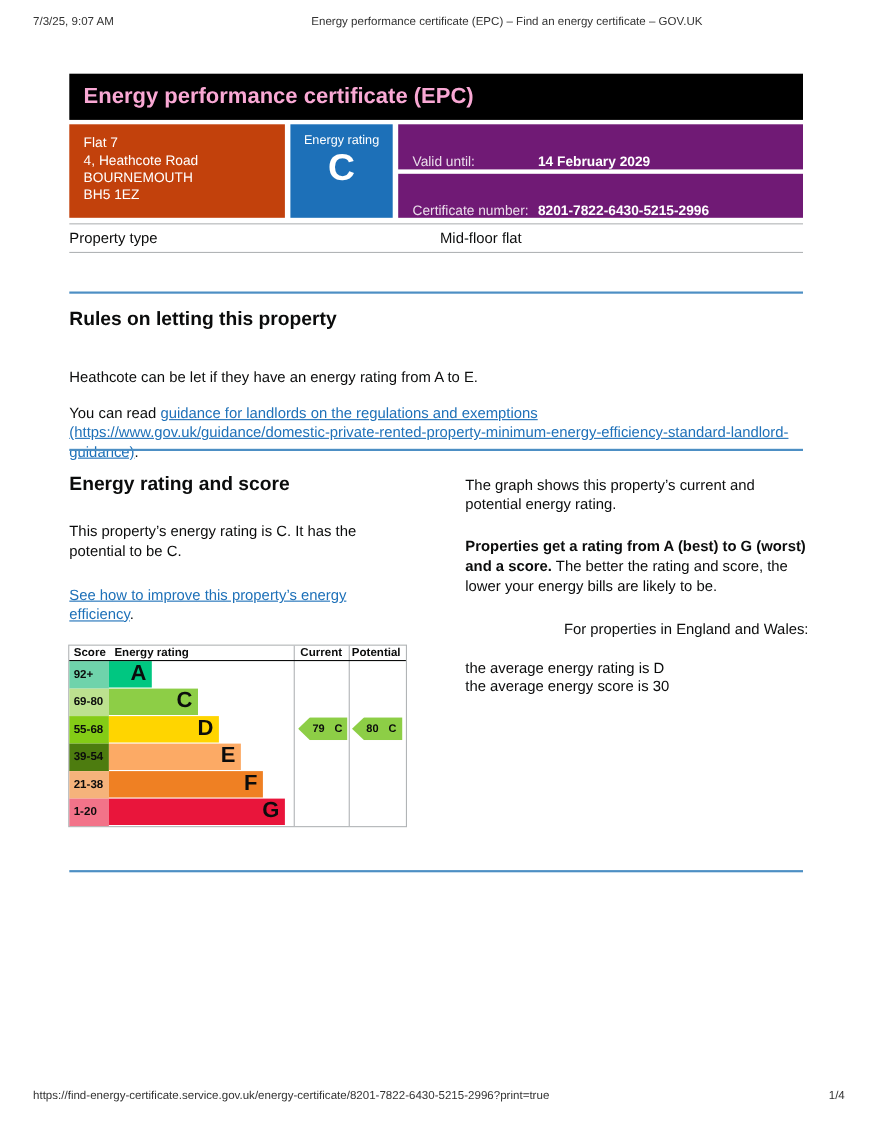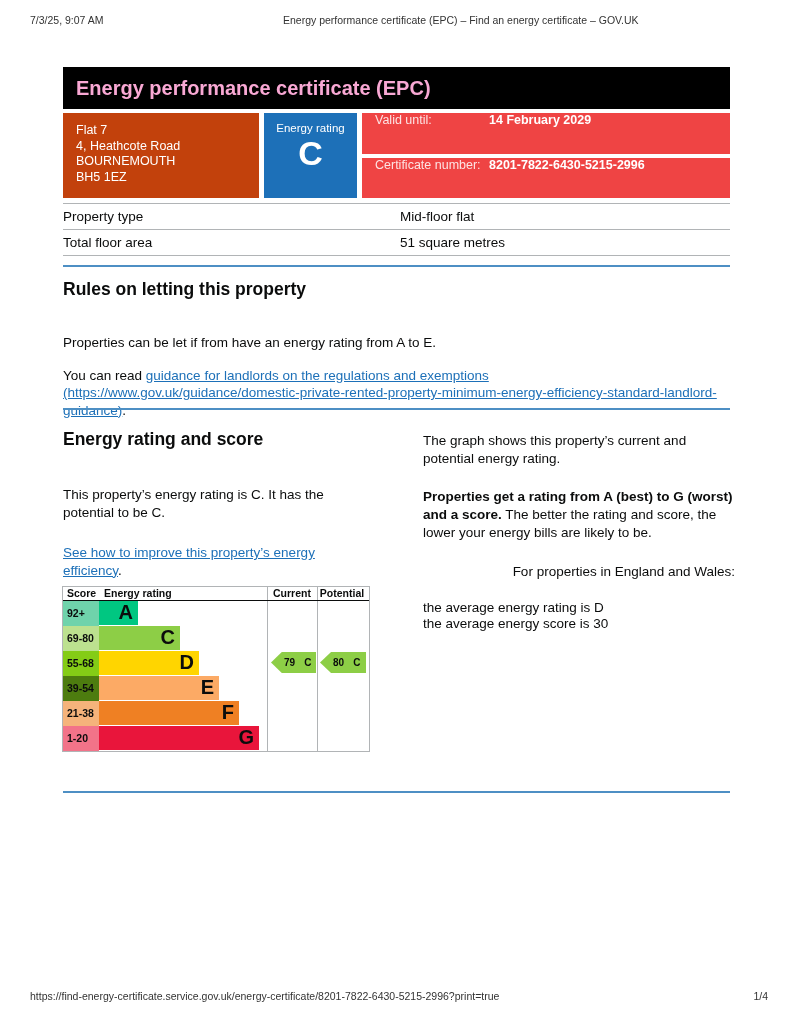--- a/index.html
+++ b/index.html
@@ -29,21 +29,21 @@
     padding:10px 13px;font-size:12.5px;line-height:15.5px;
   }
   .rating-box{
     width:93px;margin-left:5px;background:#1d70b8;color:#fff;text-align:center;
     box-sizing:border-box;padding-top:9px;
   }
   .rating-box .lbl{font-size:11.5px;}
   .rating-box .big{font-size:34px;font-weight:bold;line-height:38px;}
   .right-stack{flex:1;margin-left:5px;display:flex;flex-direction:column;}
   .info-box{
-    background:#ef4444;color:#fff;display:flex;align-items:flex-start;flex:1;
+    background:#701a75;color:#fff;display:flex;align-items:flex-end;flex:1;
     box-sizing:border-box;padding-left:13px;font-size:12.5px;
   }
   .info-box + .info-box{margin-top:4px;}
   .info-label{width:114px;color:rgba(255,255,255,0.85);}
   .info-value{font-weight:bold;}
 
   
   .prop-table{position:absolute;left:63px;top:203px;width:667px;font-size:13.5px;
     border-bottom:1px solid #b1b4b6;}
   .prop-row{display:flex;height:25px;line-height:25px;border-top:1px solid #b1b4b6;}
@@ -56,21 +56,21 @@
 
   
   h2.section-heading{font-size:17.5px;font-weight:bold;margin:0;line-height:21px;}
   .rules-heading{position:absolute;left:63px;top:279px;}
   .body-text{font-size:13.5px;line-height:17.5px;}
   .rules-p1{position:absolute;left:63px;top:320px;width:660px;}
   .rules-p2{position:absolute;left:63px;top:353px;width:660px;}
   a.link{color:#1d70b8;text-decoration:underline;cursor:pointer;}
 
   .col-left{position:absolute;left:63px;top:429px;width:313px;}
-  .col-left p{margin:36px 0 0 0;}
+  .col-left p{margin:24px 0 0 0;}
   .col-left .improve{margin-top:23px;display:block;font-size:13.5px;line-height:17.5px;}
   .col-right{position:absolute;left:423px;top:432px;width:312px;font-size:13.5px;line-height:18px;}
   .col-right p{margin:0;}
   .col-right .p2{margin-top:20px;}
   .col-right .p3{margin-top:21px;text-align:right;}
   .col-right .avg{margin-top:19px;line-height:15.5px;}
 
   
   .chart{position:absolute;left:62px;top:586px;width:306px;border:1px solid #b1b4b6;background:#fff;}
   .chart-sep{position:absolute;top:0;bottom:0;width:1px;background:#b1b4b6;z-index:1;}
@@ -127,30 +127,26 @@
       <span class="info-value">8201-7822-6430-5215-2996</span>
     </div>
   </div>
 </div>
 
 <div class="prop-table">
   <div class="prop-row">
     <div class="prop-label">Property type</div>
     <div class="prop-value">Mid-floor flat</div>
   </div>
-  <div class="prop-row">
-    <div class="prop-label">Total floor area</div>
-    <div class="prop-value">51 square metres</div>
-  </div>
 </div>
 
 <div class="divider div1"></div>
 
 <h2 class="section-heading rules-heading">Rules on letting this property</h2>
-<p class="body-text rules-p1">Properties can be let if from have an energy rating from A to E.</p>
+<p class="body-text rules-p1">Heathcote can be let if they have an energy rating from A to E.</p>
 <p class="body-text rules-p2"><span>You can read </span><a class="link">guidance for landlords on the regulations and exemptions (https://www.gov.uk/guidance/domestic-private-rented-property-minimum-energy-efficiency-standard-landlord-guidance)</a><span>.</span></p>
 
 <div class="divider div2"></div>
 
 <div class="col-left">
   <h2 class="section-heading">Energy rating and score</h2>
   <p class="body-text">This property’s energy rating is C. It has the potential to be C.</p>
   <span class="improve"><a class="link">See how to improve this property’s energy efficiency</a><span>.</span></span>
 </div>
 

